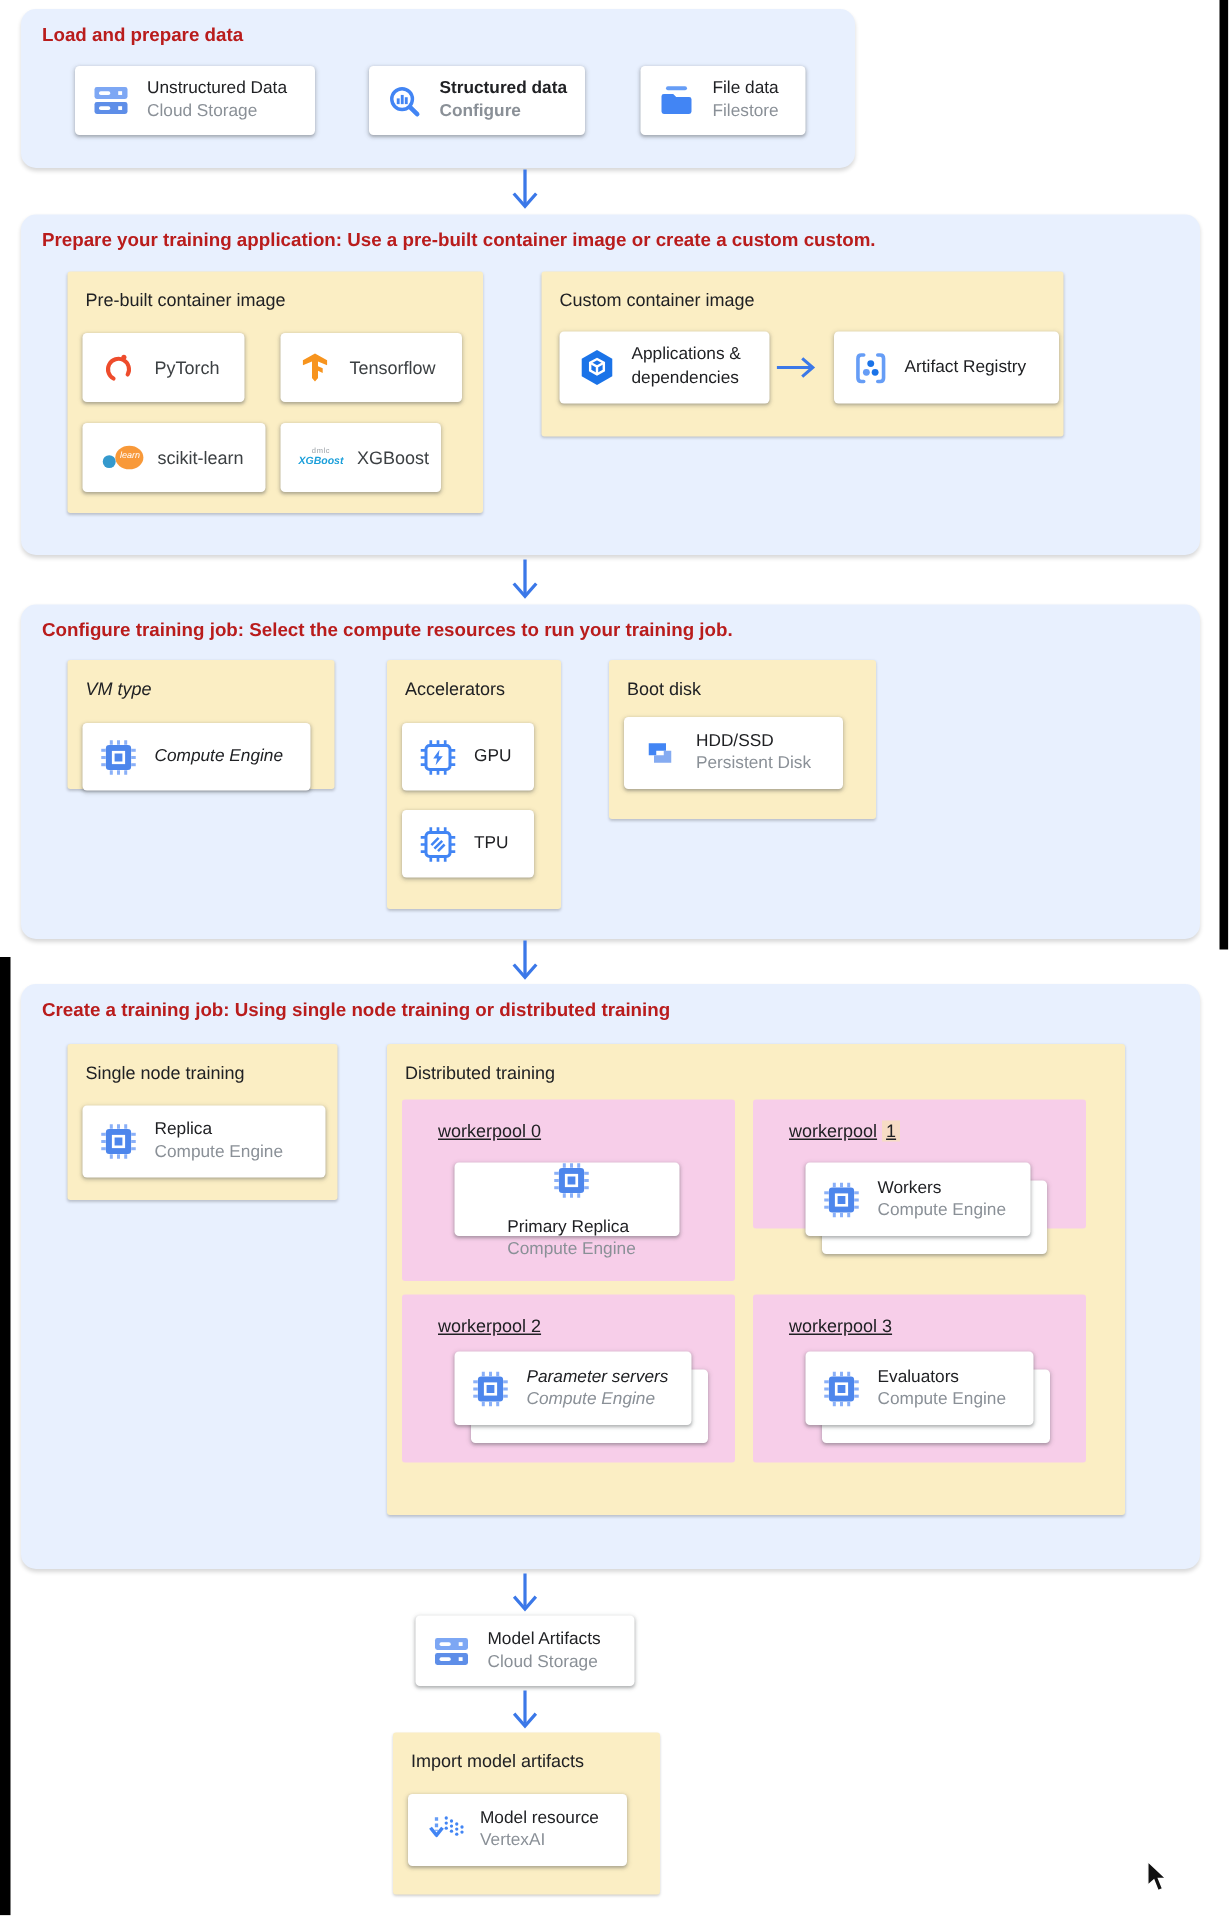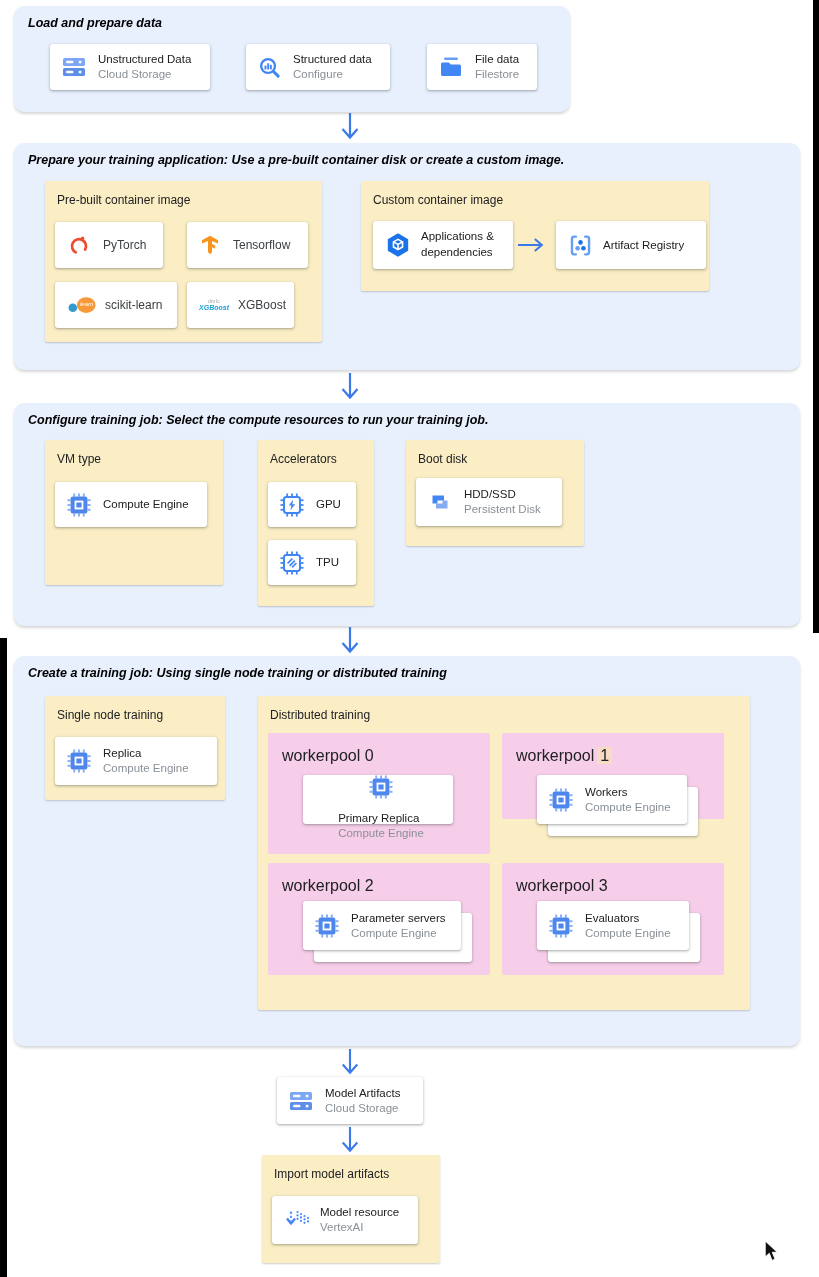--- a/index.html
+++ b/index.html
@@ -1,23 +1,23 @@
 <!DOCTYPE html>
 <html><head>
 <meta charset="utf-8">
 <style>
   html,body{margin:0;padding:0;background:#fff;}
   #canvas{position:relative;width:819px;height:1277px;background:#fff;overflow:hidden;
           font-family:"Liberation Sans",sans-serif;-webkit-font-smoothing:antialiased;}
   .section{position:absolute;background:#e8f0fe;border-radius:10px;box-shadow:0 2px 3px rgba(0,0,0,.16);}
-  .sec-title{position:absolute;left:14px;top:10px;font-size:12.5px;font-weight:700;color:#000000;white-space:nowrap;font-style:italic;}
+  .sec-title{position:absolute;left:14px;top:10px;font-size:12.5px;font-weight:700;color:#b91c1c;white-space:nowrap;}
   .group{position:absolute;background:#fbeec4;border-radius:2px;box-shadow:0 1px 2px rgba(0,0,0,.2);}
   .group-label{position:absolute;left:12px;top:12px;font-size:12px;color:#202124;white-space:nowrap;}
   .pool{position:absolute;background:#f7cee9;border-radius:2px;}
-  .pool-label{position:absolute;left:14px;top:14px;font-size:16px;color:#202124;white-space:nowrap;}
+  .pool-label{position:absolute;left:24px;top:14px;font-size:12px;color:#202124;white-space:nowrap;text-decoration:underline;}
   .hl{background:#f6dcc4;padding:0 3px;margin-left:3px;}
   .card{position:absolute;background:#fff;border-radius:3px;box-sizing:border-box;
         box-shadow:0 1px 2px rgba(60,64,67,.3),0 1px 3px 1px rgba(60,64,67,.12);
         display:flex;align-items:center;gap:12px;padding-left:12px;padding-right:6px;}
   .card .txt{display:flex;flex-direction:column;justify-content:center;}
   .tt{font-size:11.5px;color:#202124;line-height:1.3;}
   .st{font-size:11.5px;color:#8a9097;line-height:1.3;}
   .fw-label{font-size:12px;color:#3c4043;}
   .card-back{position:absolute;background:#fff;border-radius:3px;
              box-shadow:0 1px 2px rgba(60,64,67,.3),0 1px 3px 1px rgba(60,64,67,.12);}
@@ -175,21 +175,21 @@
           <svg width="24" height="20">
             <use href="#i-storage"></use>
           </svg>
         </span>
       <span class="txt">
         <span class="tt">Unstructured Data</span>
         <span class="st">Cloud Storage</span>
       </span>
     </div>
 
-    <div class="card" style="left:232px;top:38px;width:144px;height:46px;">
+    <div class="card" style="left:232px;top:38px;width:144px;height:46px;font-weight:bold;">
       <span>
           <svg width="23" height="23">
             <use href="#i-bigquery"></use>
           </svg>
         </span>
       <span class="txt">
         <span class="tt">Structured data</span>
         <span class="st">Configure</span>
       </span>
     </div>
@@ -207,21 +207,21 @@
     </div>
   </div>
 
   <div class="arrow" style="left:338px;top:112px;">
     <svg width="24" height="30">
         <use href="#i-arrow-v"></use>
       </svg>
   </div>
 
   <div class="section" style="left:14px;top:143px;width:786px;height:227px;">
-    <div class="sec-title">Prepare your training application: Use a pre-built container disk or create a custom image.</div>
+    <div class="sec-title">Prepare your training application: Use a pre-built container image or create a custom custom.</div>
 
     <div class="group" style="left:31px;top:38px;width:277px;height:161px;">
       <div class="group-label">Pre-built container image</div>
 
       <div class="card" style="left:10px;top:41px;width:108px;height:46px;">
         <span>
             <svg width="24" height="24">
               <use href="#i-pytorch"></use>
             </svg>
           </span>
@@ -284,21 +284,21 @@
 
   <div class="arrow" style="left:338px;top:372px;">
     <svg width="24" height="30">
         <use href="#i-arrow-v"></use>
       </svg>
   </div>
 
   <div class="section" style="left:14px;top:403px;width:786px;height:223px;">
     <div class="sec-title">Configure training job: Select the compute resources to run your training job.</div>
 
-    <div class="group" style="left:31px;top:37px;width:178px;height:145px;">
+    <div class="group" style="left:31px;top:37px;width:178px;height:86px;font-style:italic;">
       <div class="group-label">VM type</div>
       <div class="card" style="left:10px;top:42px;width:152px;height:45px;">
         <span>
             <svg width="24" height="24">
               <use href="#i-chip"></use>
             </svg>
           </span>
         <span class="tt">Compute Engine</span>
       </div>
     </div>
@@ -395,21 +395,21 @@
           <span class="txt">
             <span class="tt">Workers</span>
             <span class="st">Compute Engine</span>
           </span>
         </div>
       </div>
 
       <div class="pool" style="left:10px;top:167px;width:222px;height:112px;">
         <div class="pool-label">workerpool 2</div>
         <div class="card-back" style="left:46px;top:50px;width:158px;height:49px;"></div>
-        <div class="card" style="left:35px;top:38px;width:158px;height:49px;">
+        <div class="card" style="left:35px;top:38px;width:158px;height:49px;font-style:italic;">
           <span>
               <svg width="24" height="24">
                 <use href="#i-chip"></use>
               </svg>
             </span>
           <span class="txt">
             <span class="tt">Parameter servers</span>
             <span class="st">Compute Engine</span>
           </span>
         </div>

